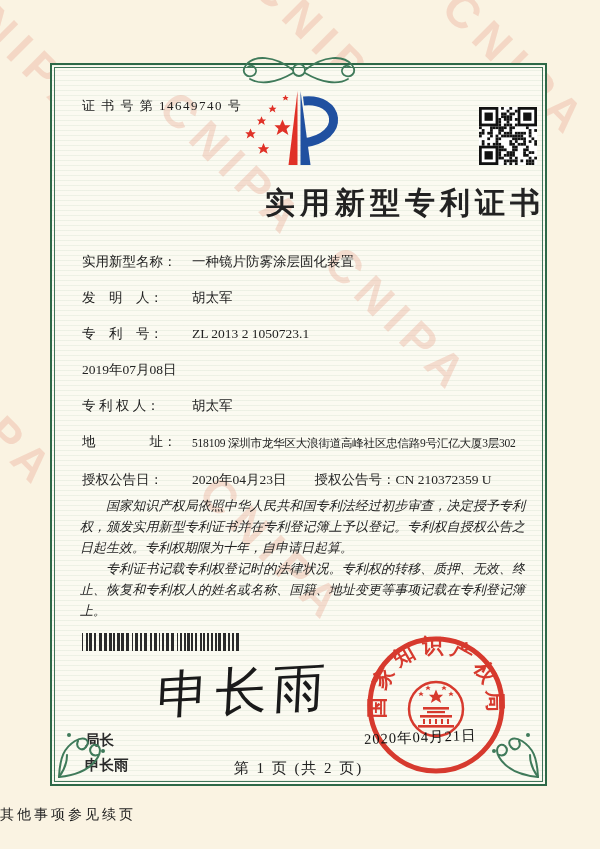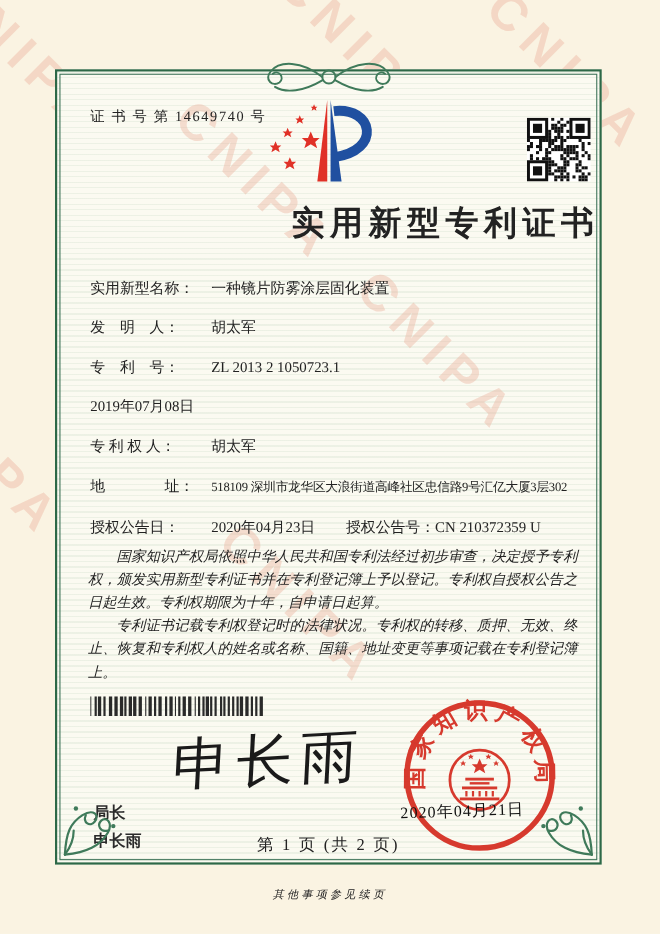--- a/index.html
+++ b/index.html
@@ -44,21 +44,21 @@
     font-family:"Liberation Sans","DejaVu Sans",sans-serif;
     font-size:14.5px;font-weight:600;line-height:25px;color:#2a2a2a;margin-top:45px;
   }
   .seal{position:absolute;left:296px;top:568px;z-index:3;opacity:0.92}
   .seal-ring{font-family:"Liberation Sans","DejaVu Sans",sans-serif;font-weight:bold;font-size:21px;letter-spacing:6px;fill:#d42a1e}
   .seal-date{
     position:absolute;left:312px;top:663px;z-index:4;font-size:14.5px;
     letter-spacing:1px;transform:rotate(-2deg);color:#111;white-space:nowrap;
   }
   .pagenum{position:absolute;left:0;right:0;bottom:6px;text-align:center;font-size:15px;letter-spacing:2px;z-index:2}
-  .cont{position:absolute;left:0;right:0;top:806px;text-align:center;font-size:10px;letter-spacing:3px;font-style:italic;z-index:2}
+  .cont{position:absolute;left:0;right:0;top:806px;font-size:14px;letter-spacing:3px;z-index:2}
   .flourish{position:absolute;z-index:3;pointer-events:none}
   .fl-bl{left:3px;bottom:3px}
   .fl-br{right:3px;bottom:3px;transform:scaleX(-1)}
   .ornament{position:absolute;left:50%;top:-16px;transform:translateX(-50%);z-index:3;pointer-events:none}
 </style>
 </head>
 <body>
 
 <svg width="0" height="0" style="position:absolute" aria-hidden="true">
   <defs>

